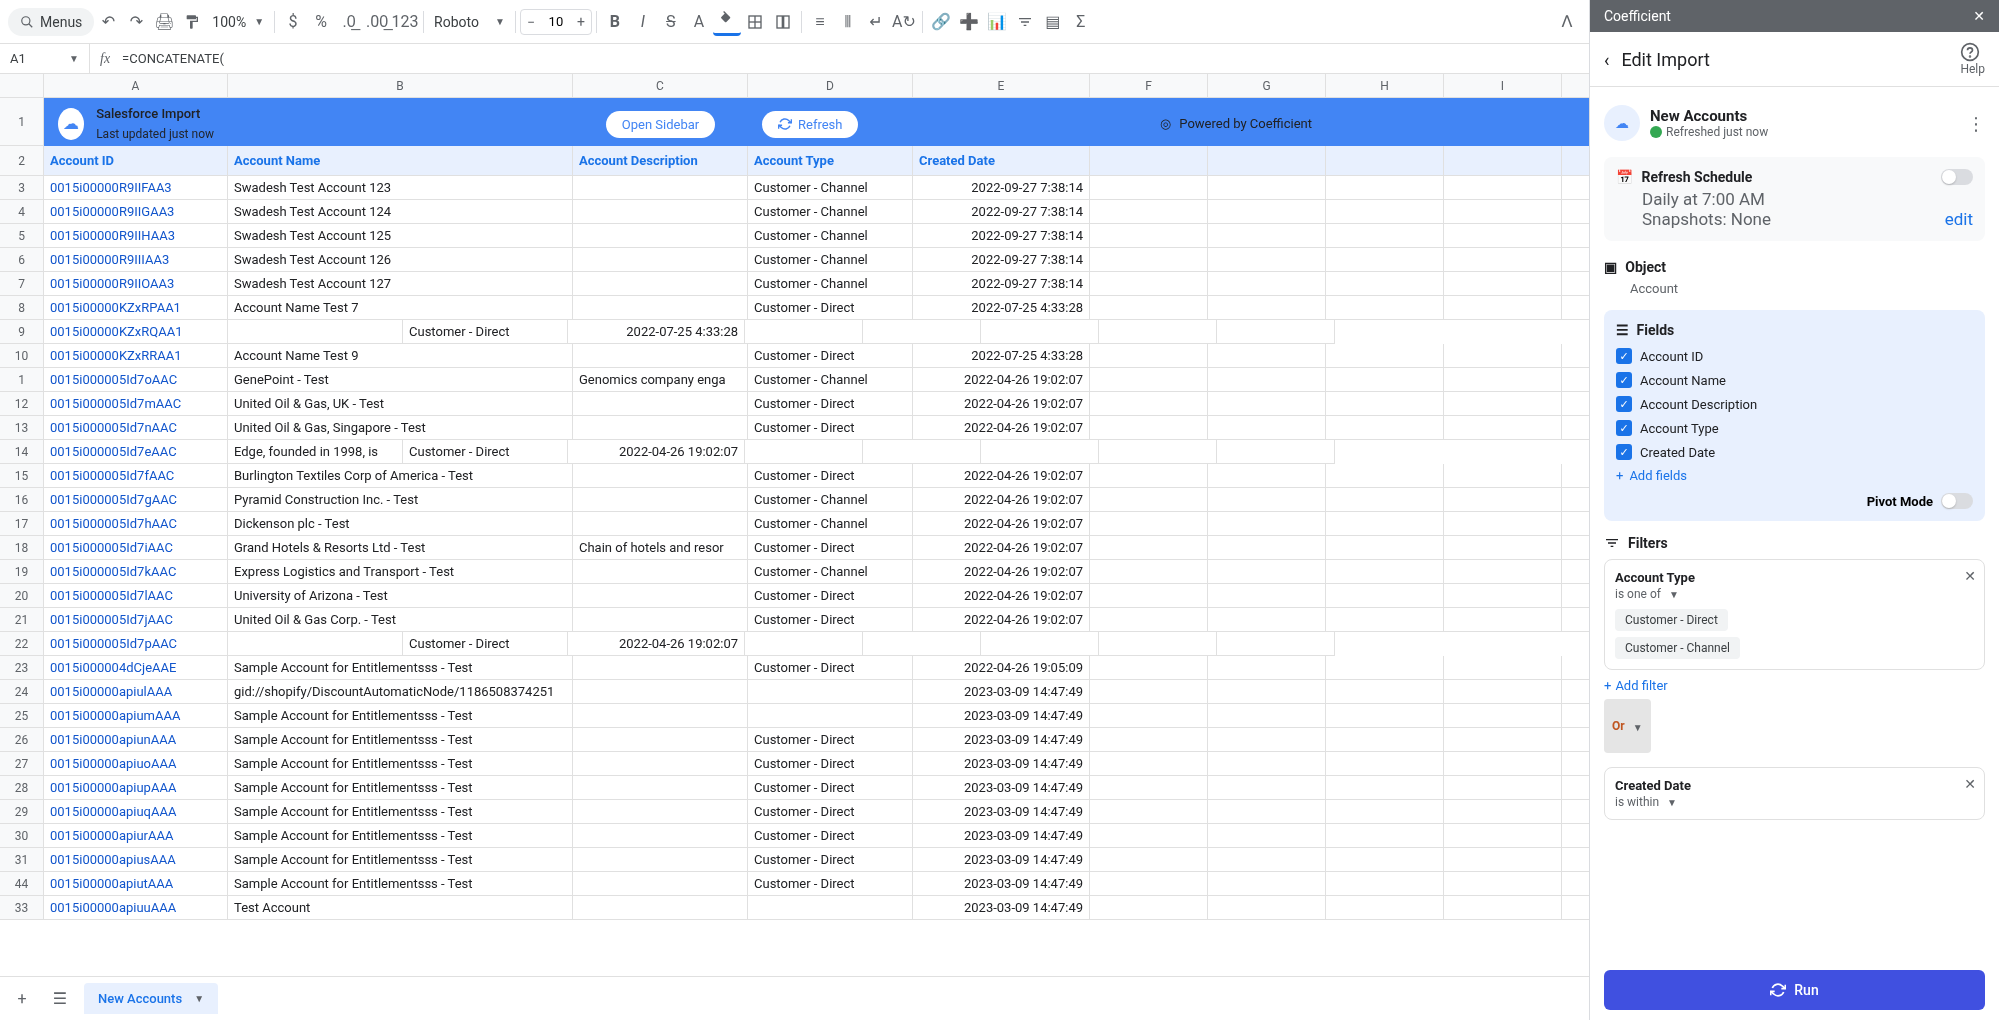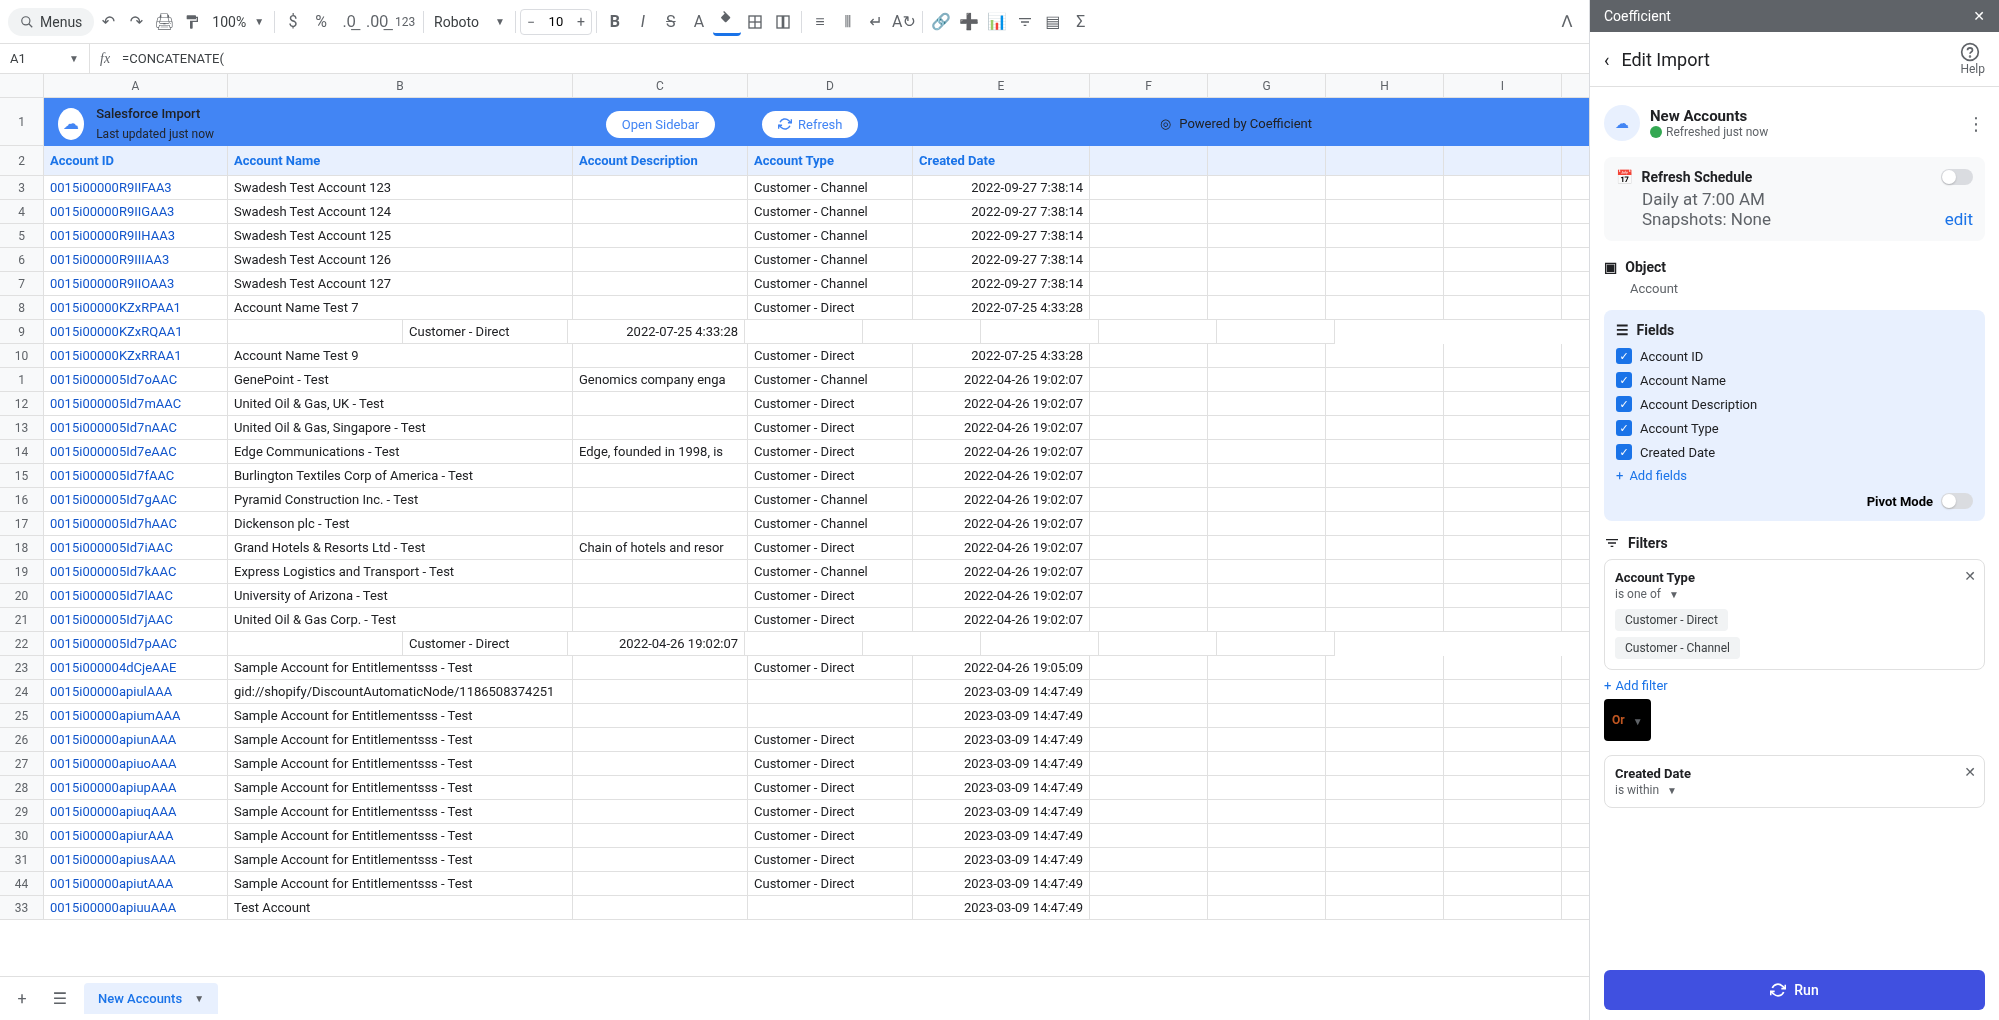--- a/index.html
+++ b/index.html
@@ -62,21 +62,21 @@
 .cb{width:16px;height:16px;background:#1a73e8;border-radius:3px;display:flex;align-items:center;justify-content:center;color:#fff;font-size:11px}
 .add-fields{color:#1a73e8;display:flex;align-items:center;gap:6px;font-size:13px;padding:4px 0;cursor:pointer}
 .pivot-row{display:flex;justify-content:flex-end;align-items:center;gap:8px;font-weight:700;font-size:13px;margin-top:6px}
 .filter-card{border:1px solid #e0e0e0;border-radius:8px;padding:10px;margin:8px 0;position:relative}
 .filter-title{font-weight:700;font-size:13px;color:#202124}
 .filter-op{font-size:12px;color:#5f6368;display:flex;align-items:center;gap:4px;margin-top:2px}
 .close-x{position:absolute;top:8px;right:8px;color:#5f6368;cursor:pointer}
 .chips{display:flex;flex-direction:column;gap:6px;margin-top:8px}
 .chip{background:#f1f3f4;border-radius:4px;padding:4px 10px;font-size:12px;color:#3c4043;width:fit-content}
 .add-filter{color:#1a73e8;font-size:13px;display:flex;align-items:center;gap:4px;cursor:pointer}
-.or-badge{background:#000000;color:#c05621;padding:14px 8px;border-radius:4px;font-size:12px;font-weight:700;display:inline-flex;align-items:flex-end;gap:4px;margin:6px 0}
+.or-badge{background:#e5e5e5;color:#c05621;padding:20px 8px;border-radius:4px;font-size:12px;font-weight:700;display:inline-flex;align-items:flex-end;gap:4px;margin:6px 0}
 .run-btn{background:#4050e0;color:#fff;border:none;border-radius:6px;padding:12px;font-size:14px;font-weight:500;display:flex;align-items:center;justify-content:center;gap:8px;margin:10px 14px;cursor:pointer}
 svg{display:block}
 .under-blue{border-bottom:3px solid #1a73e8;padding-bottom:2px}
 .banner-title{font-weight:500}
 .banner-sub{font-size:12px;opacity:.95}
 .kebab{color:#5f6368;cursor:pointer;font-size:18px}
 .arrow-d{font-size:10px;color:#5f6368;margin-left:4px}
 </style>
 </head>
 <body>
@@ -102,21 +102,21 @@
   </span>
   <div class="zoom">
         <span>100%</span>
         <span class="arrow-d">▼</span>
       </div>
   <div class="sep"></div>
   <span class="tbtn">$</span>
   <span class="tbtn">%</span>
   <span class="tbtn">.0̲</span>
   <span class="tbtn">.00̲</span>
-  <span class="tbtn" style="font-size:12px">123</span>
+  <span class="tbtn" style="font-size:16px">123</span>
   <div class="sep"></div>
   <div class="font-sel">
         <span>Roboto</span>
         <span class="arrow-d">▼</span>
       </div>
   <div class="sep"></div>
   <div class="fs-box">
    <span>−</span>
    <input value="10" style="">
    <span>+</span>
@@ -381,21 +381,20 @@
           <div class="cell wE tar">2022-04-26 19:02:07</div>
           <div class="cell wF"></div>
           <div class="cell wG"></div>
           <div class="cell wH"></div>
           <div class="cell wI"></div>
           <div class="cell wJ"></div>
         </div>
         <div class="row ">
           <div class="row-h">14</div>
           <div class="cell wA"><span class="link">0015i000005Id7eAAC</span></div>
-          <div class="cell wB">Edge Communications - Test</div>
           <div class="cell wC">Edge, founded in 1998, is</div>
           <div class="cell wD">Customer - Direct</div>
           <div class="cell wE tar">2022-04-26 19:02:07</div>
           <div class="cell wF"></div>
           <div class="cell wG"></div>
           <div class="cell wH"></div>
           <div class="cell wI"></div>
           <div class="cell wJ"></div>
         </div>
         <div class="row ">

